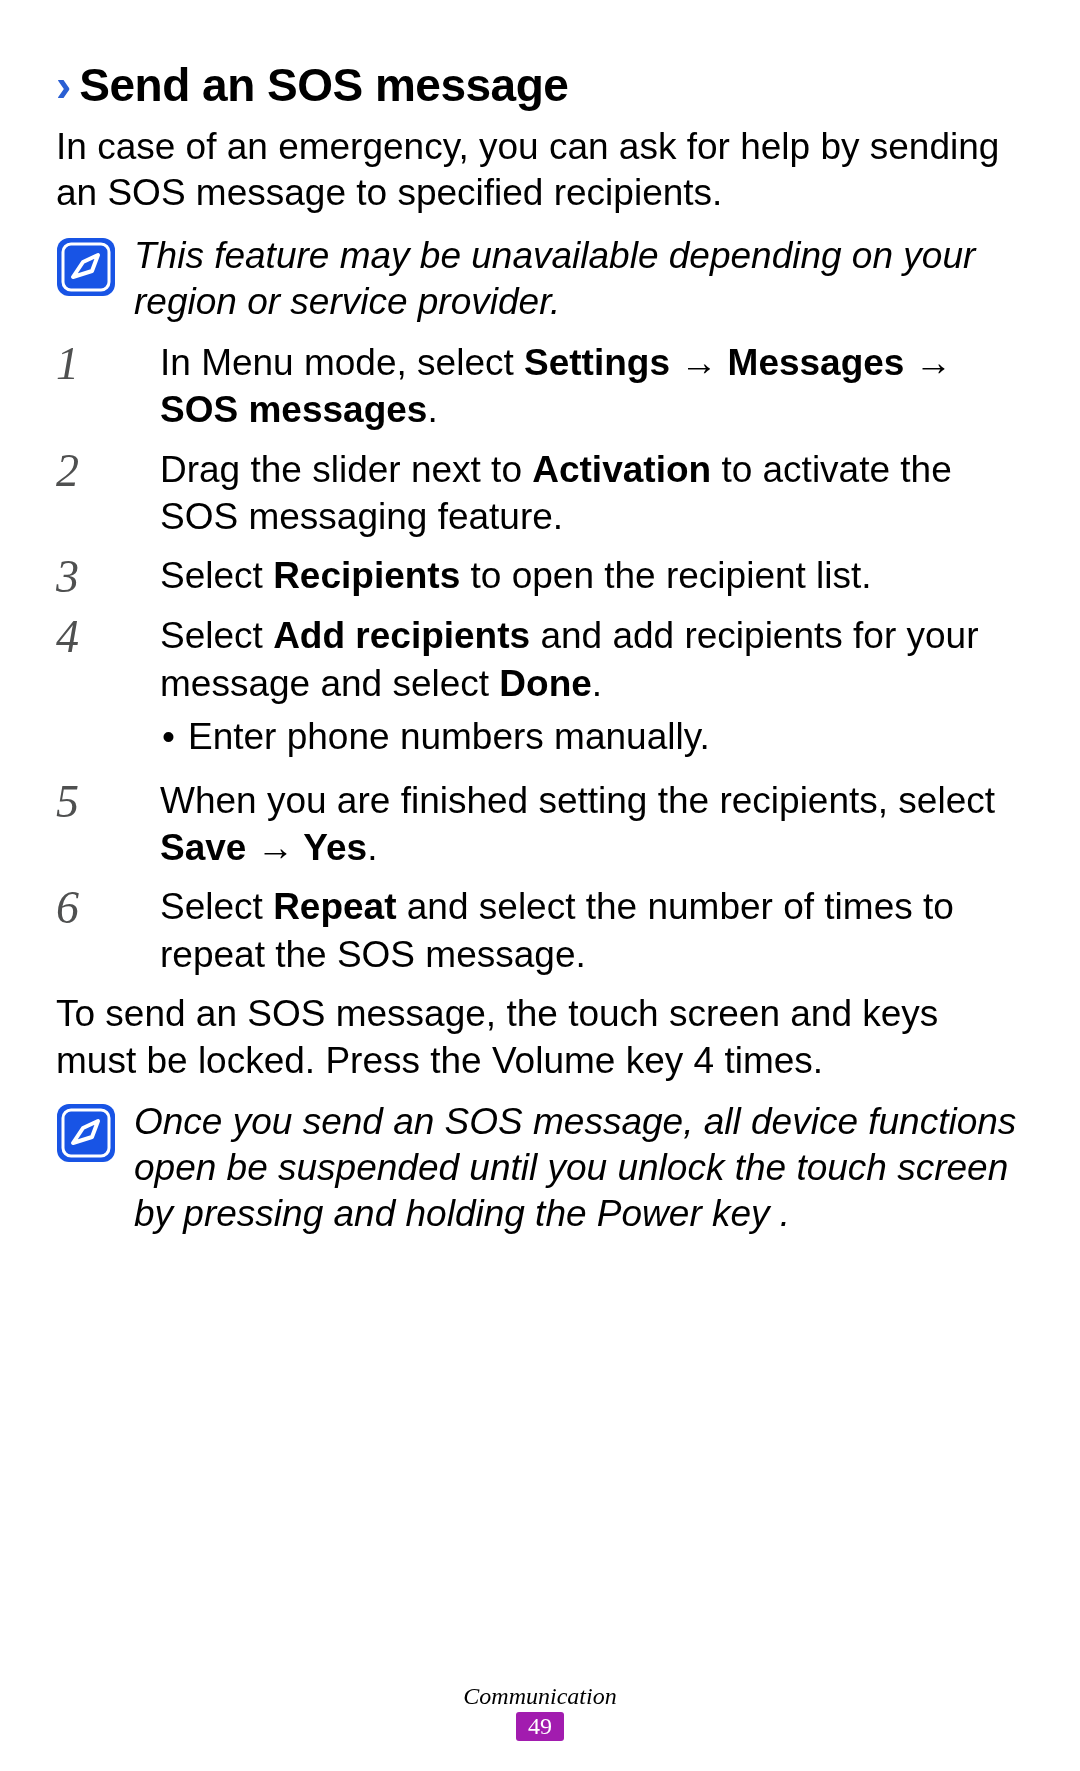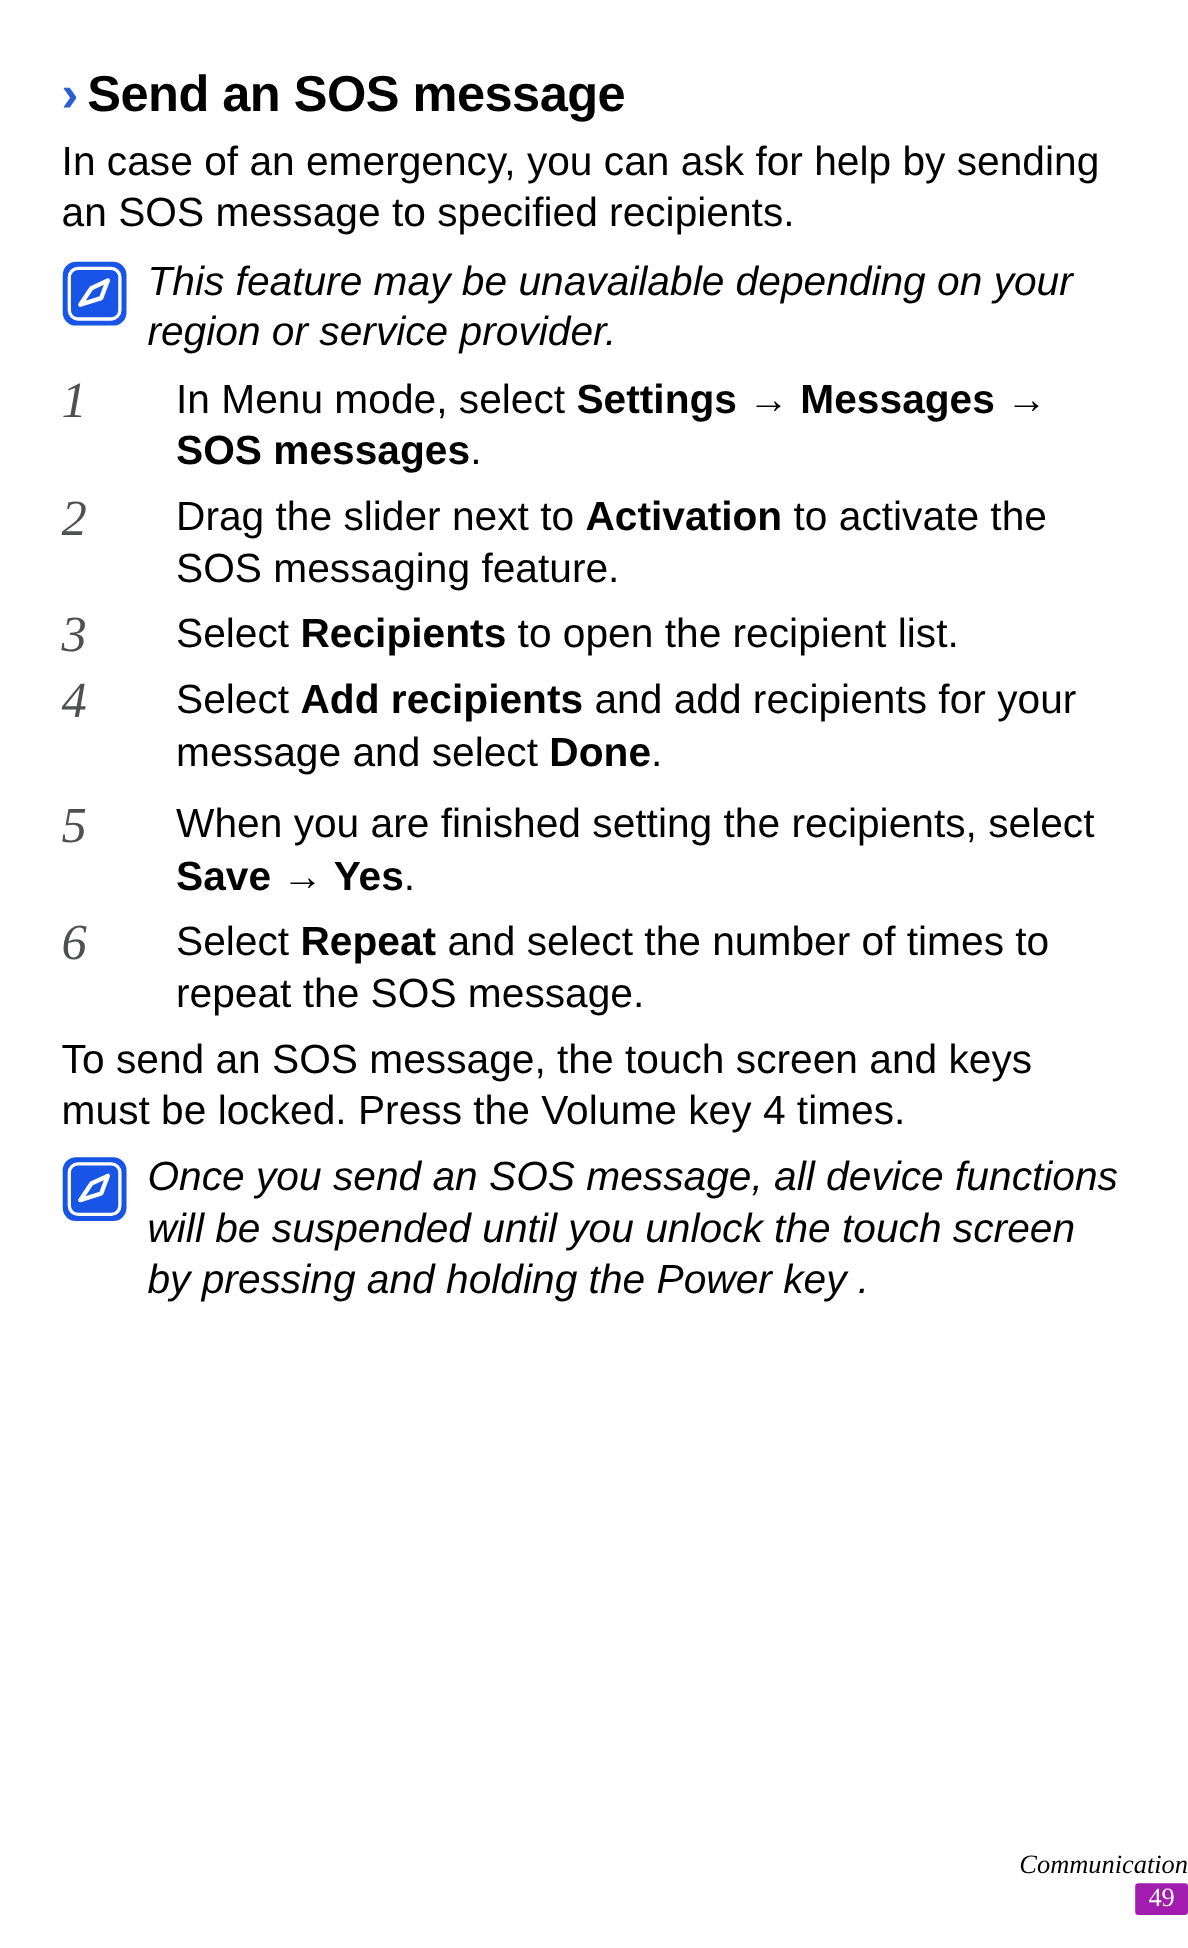--- a/index.html
+++ b/index.html
@@ -97,21 +97,21 @@
   .para {
     font-size: 37px;
     line-height: 1.28;
     margin: 10px 0 14px 0;
   }
   .footer {
     position: absolute;
     bottom: 30px;
     left: 0;
     width: 100%;
-    text-align: right;
+    text-align: center;
   }
   .footer-label {
     font-style: italic;
     font-size: 24px;
     color: #000;
     font-family: "Times New Roman", Georgia, serif;
   }
   .page-badge {
     display: inline-block;
     margin-top: 2px;
@@ -167,20 +167,21 @@
       <span class="body">
         <span>Select </span><b>Recipients</b><span> to open the recipient list.</span>
       </span>
     </li>
 
     <li class="step">
       <span class="num">4</span>
       <span class="body">
         <span>Select </span><b>Add recipients</b><span> and add recipients for your message and select </span><b>Done</b><span>.</span>
         <ul class="sublist">
+          <li>Enter phone numbers manually.</li>
         </ul>
       </span>
     </li>
 
     <li class="step">
       <span class="num">5</span>
       <span class="body">
         <span>When you are finished setting the recipients, select </span><b>Save</b><b> → </b><b>Yes</b><span>.</span>
       </span>
     </li>
@@ -196,21 +197,21 @@
   <p class="para">To send an SOS message, the touch screen and keys must be locked. Press the Volume key 4 times.</p>
 
   <div class="note-row">
     <span class="note-icon">
       <svg viewBox="0 0 60 60" width="60" height="60">
         <rect x="1" y="1" width="58" height="58" rx="12" ry="12" fill="#1854e5"></rect>
         <rect x="7" y="7" width="46" height="46" rx="8" ry="8" fill="none" stroke="#ffffff" stroke-width="3"></rect>
         <path d="M17 40 L27 25 L42 18 L36 34 Z" fill="none" stroke="#ffffff" stroke-width="4" stroke-linejoin="round" stroke-linecap="round"></path>
       </svg>
     </span>
-    <p class="note-text">Once you send an SOS message, all device functions will be suspended until you unlock the touch screen by pressing and holding the Power key .</p>
+    <p class="note-text">Once you send an SOS message, all device functions open be suspended until you unlock the touch screen by pressing and holding the Power key .</p>
   </div>
 
   <div class="footer">
     <div class="footer-label">Communication</div>
     <div class="page-badge">49</div>
   </div>
 
 </div>
 
 </body></html>

